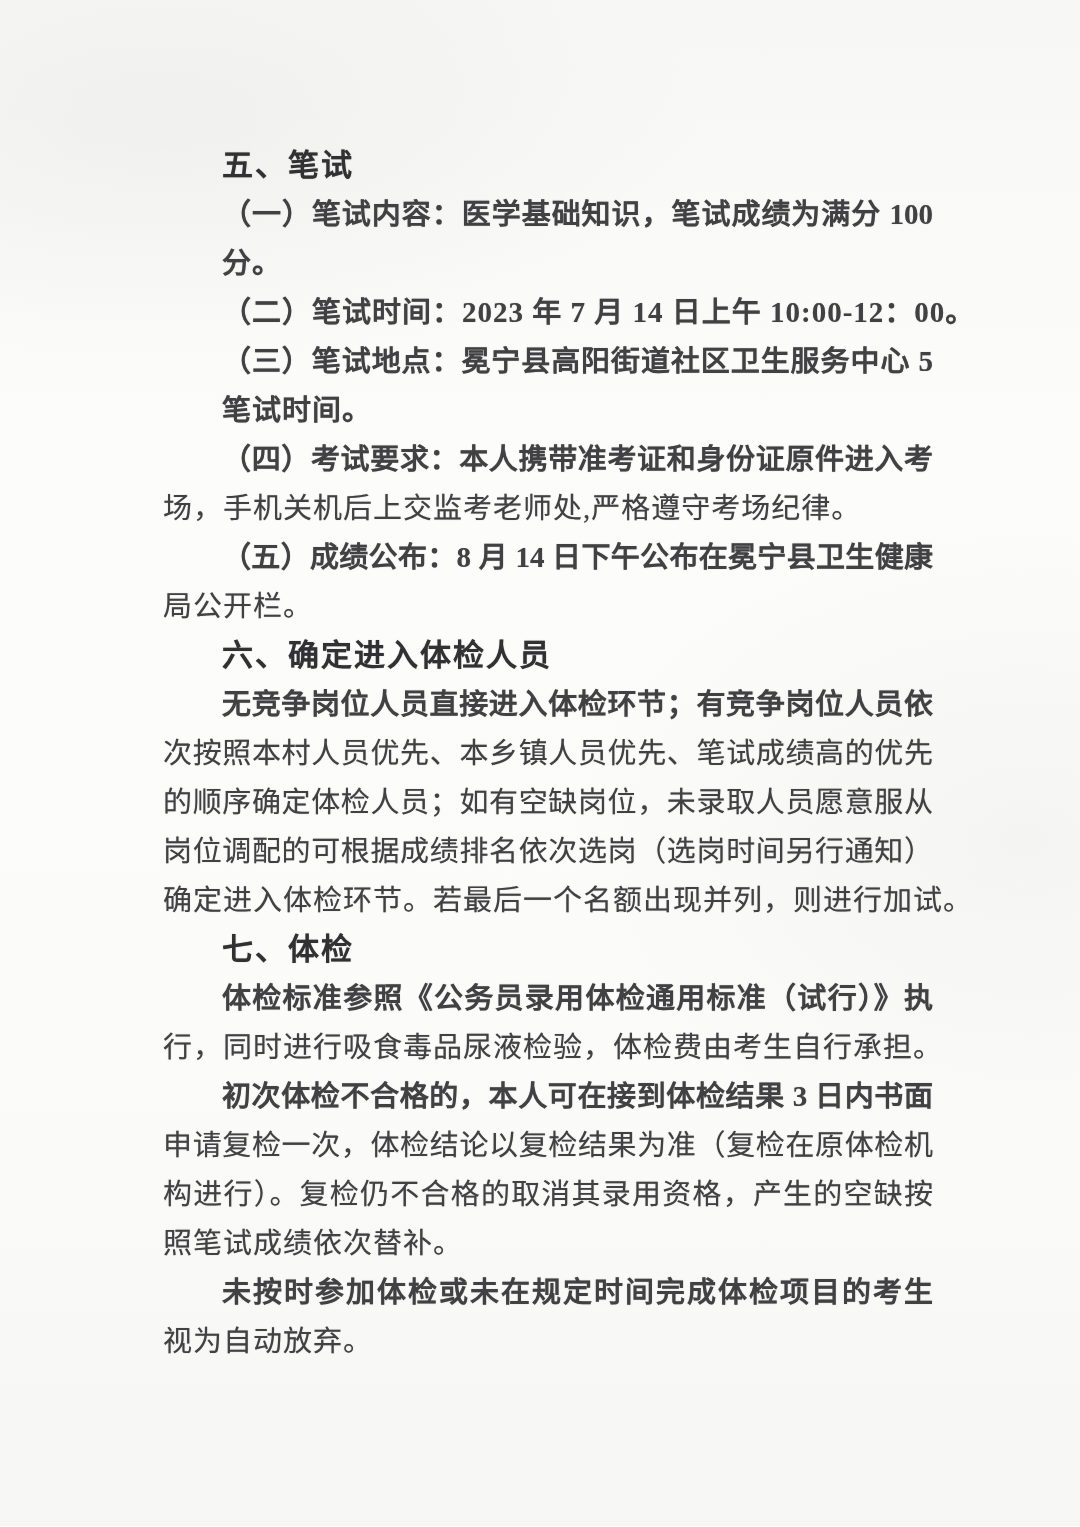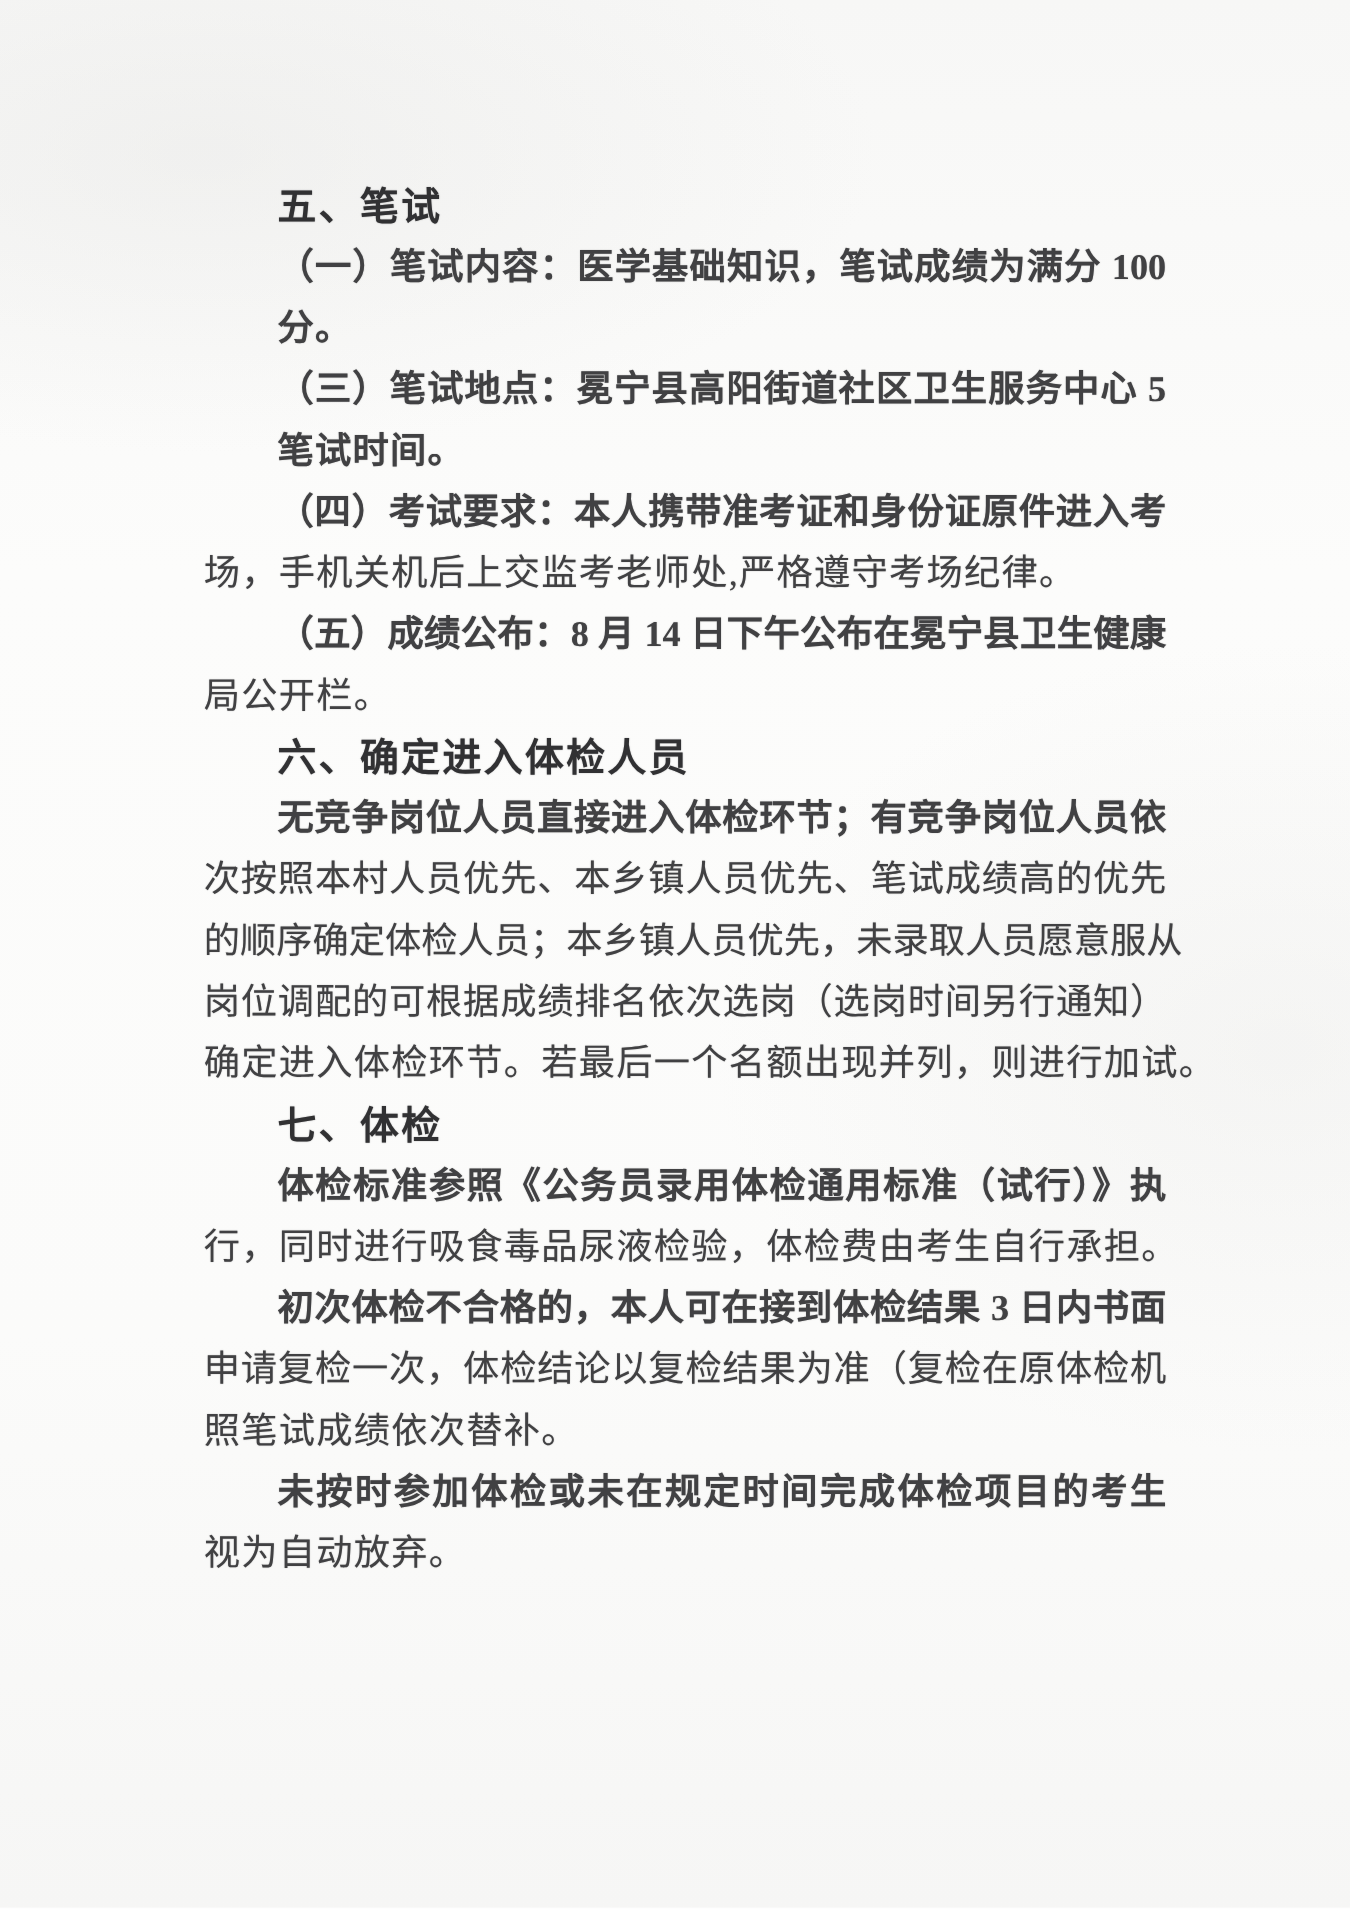--- a/index.html
+++ b/index.html
@@ -55,34 +55,36 @@
   }
 </style>
 </head>
 <body>
 
 <div class="page">
   <main class="doc">
       <div class="line heading indent">五、笔试</div>
       <div class="line indent fill">（一）笔试内容：医学基础知识，笔试成绩为满分 100</div>
       <div class="line indent">分。</div>
+      <div class="line indent">（二）笔试时间：2023 年 7 月 14 日上午 10:00-12：00。</div>
       <div class="line indent fill">（三）笔试地点：冕宁县高阳街道社区卫生服务中心 5</div>
       <div class="line indent">笔试时间。</div>
       <div class="line indent fill">（四）考试要求：本人携带准考证和身份证原件进入考</div>
       <div class="line">场，手机关机后上交监考老师处,严格遵守考场纪律。</div>
       <div class="line indent fill">（五）成绩公布：8 月 14 日下午公布在冕宁县卫生健康</div>
       <div class="line">局公开栏。</div>
       <div class="line heading indent">六、确定进入体检人员</div>
       <div class="line indent fill">无竞争岗位人员直接进入体检环节；有竞争岗位人员依</div>
       <div class="line fill">次按照本村人员优先、本乡镇人员优先、笔试成绩高的优先</div>
-      <div class="line fill">的顺序确定体检人员；本乡镇人员优先，未录取人员愿意服从</div>
+      <div class="line fill">的顺序确定体检人员；如有空缺岗位，未录取人员愿意服从</div>
       <div class="line fill">岗位调配的可根据成绩排名依次选岗（选岗时间另行通知）</div>
       <div class="line">确定进入体检环节。若最后一个名额出现并列，则进行加试。</div>
       <div class="line heading indent">七、体检</div>
       <div class="line indent fill">体检标准参照《公务员录用体检通用标准（试行）》执</div>
       <div class="line">行，同时进行吸食毒品尿液检验，体检费由考生自行承担。</div>
       <div class="line indent fill">初次体检不合格的，本人可在接到体检结果 3 日内书面</div>
       <div class="line fill">申请复检一次，体检结论以复检结果为准（复检在原体检机</div>
+      <div class="line fill">构进行）。复检仍不合格的取消其录用资格，产生的空缺按</div>
       <div class="line">照笔试成绩依次替补。</div>
       <div class="line indent fill">未按时参加体检或未在规定时间完成体检项目的考生</div>
       <div class="line">视为自动放弃。</div>
     </main>
 </div>
 
 </body></html>

